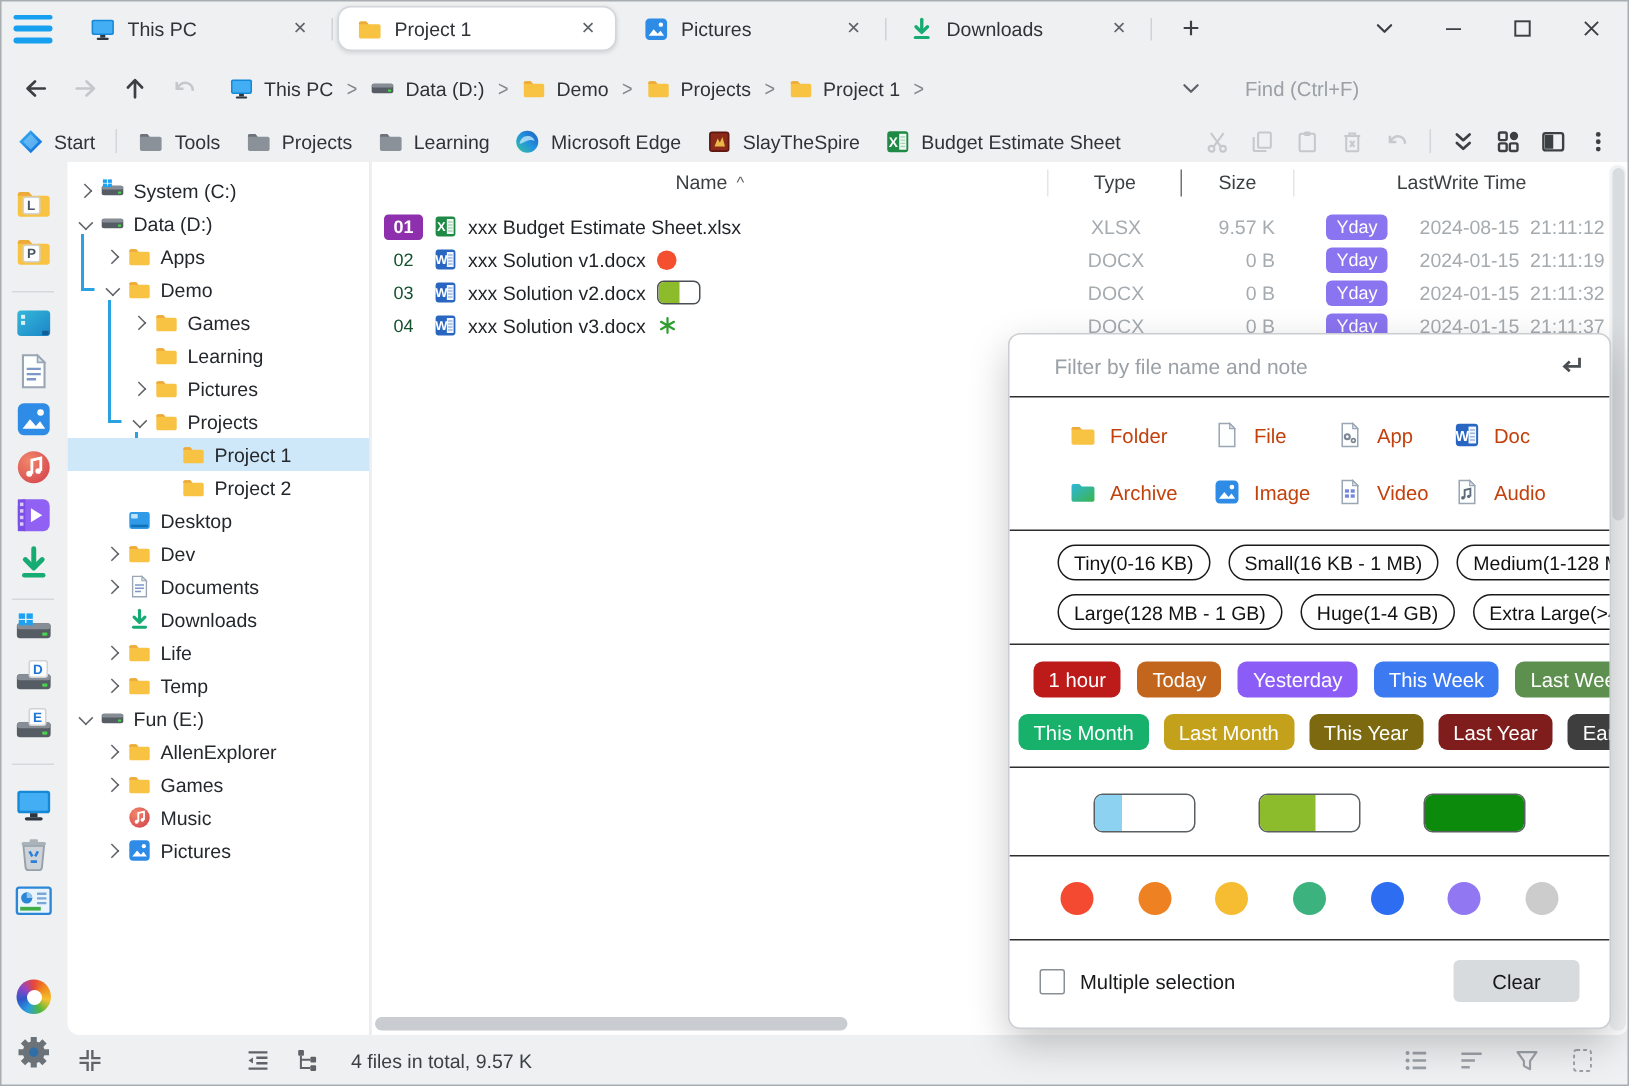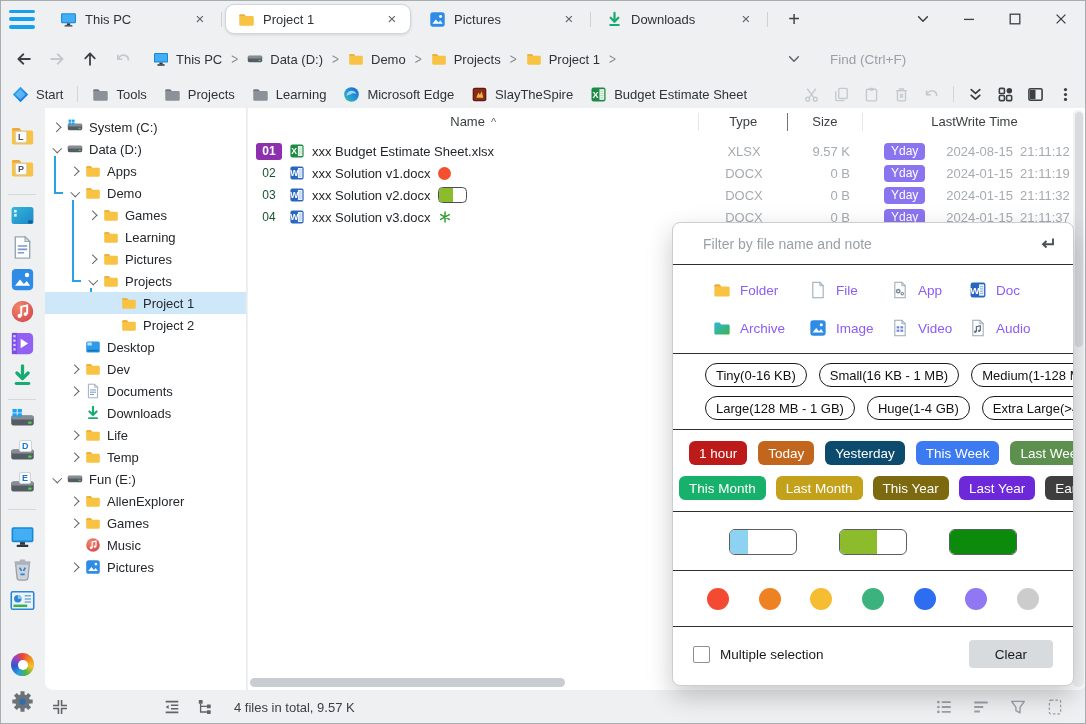--- a/index.html
+++ b/index.html
@@ -102,28 +102,28 @@
 .stright{margin-left:auto;display:flex;gap:19px;margin-right:22px}
 
 
 #popup{position:absolute;left:672px;top:222px;width:402px;height:464px;background:#fff;border:1px solid #caced2;
   border-radius:8px;box-shadow:0 10px 26px rgba(0,0,0,.22);z-index:10;box-sizing:border-box;overflow:hidden}
 .psearch{display:flex;align-items:center;height:41px;padding:0 16px 0 28px}
 #filter-input{flex:1;border:none;outline:none;font-family:"Liberation Sans",sans-serif;font-size:14px;color:#333;background:transparent}
 #filter-input::placeholder{color:#9aa0a6}
 .pdiv{height:1px;background:#2e2e2e}
 .ptypes{display:grid;grid-template-columns:96px 82px 78px 1fr;padding:6px 0 6px 40px}
-.ptype{display:flex;align-items:center;gap:9px;height:38px;font-size:13.5px;color:#8b5cf6;cursor:pointer}
+.ptype{display:flex;align-items:center;gap:9px;height:38px;font-size:13.5px;color:#c2410c;cursor:pointer}
 .psrow{display:flex;gap:12px;padding-left:32px;margin:9px 0}
 .spill{border:1.6px solid #17191b;border-radius:12px;padding:3.5px 10px;font-size:13px;color:#111;background:#fff;cursor:pointer;white-space:nowrap}
 .ptrow{display:flex;gap:11px;padding-left:16px;margin:11px 0}
 .ptrow.r2{padding-left:6px;gap:10px}
 .tpill{border-radius:6px;color:#fff;font-size:13.5px;padding:4.5px 10px;cursor:pointer;white-space:nowrap}
-.t0{background:#bd1a1a}.t1{background:#c2661d}.t2{background:#0c4a6e}.t3{background:#3b7af0}.t4{background:#5d8f4e}
-.t5{background:#17b16c}.t6{background:#c3a11b}.t7{background:#7d6a10}.t8{background:#6d28d9}.t9{background:#3e3e3e}
+.t0{background:#bd1a1a}.t1{background:#c2661d}.t2{background:#8b5cf6}.t3{background:#3b7af0}.t4{background:#5d8f4e}
+.t5{background:#17b16c}.t6{background:#c3a11b}.t7{background:#7d6a10}.t8{background:#7f1d1d}.t9{background:#3e3e3e}
 .pprog{display:flex;justify-content:space-between;padding:0 56px;margin:17px 0 15px}
 .ppill{width:66px;height:24px;border:1.6px solid #5a5f63;border-radius:6px;overflow:hidden;background:#fff;cursor:pointer}
 .ppill i{display:block;height:100%}
 .p0{background:#8ed2f2}.p1{background:#8cbb2b}.p2{background:#0b8a0b}
 .w25{width:27%}.w55{width:56%}.w100{width:100%}
 .pdots{display:flex;justify-content:space-between;padding:0 34px;margin:17px 0 16px}
 .dot{width:22px;height:22px;border-radius:50%;cursor:pointer}
 .c0{background:#f44a31}.c1{background:#ee8122}.c2{background:#f6bd32}.c3{background:#3cb37f}.c4{background:#2c6df1}.c5{background:#9177f2}.c6{background:#cccccc}
 .pbot{display:flex;align-items:center;padding:13px 20px 0 20px}
 .cbx{width:15px;height:15px;border:1.5px solid #8a8f94;border-radius:2px;background:#fff;margin-right:10px;cursor:pointer;flex:none}

